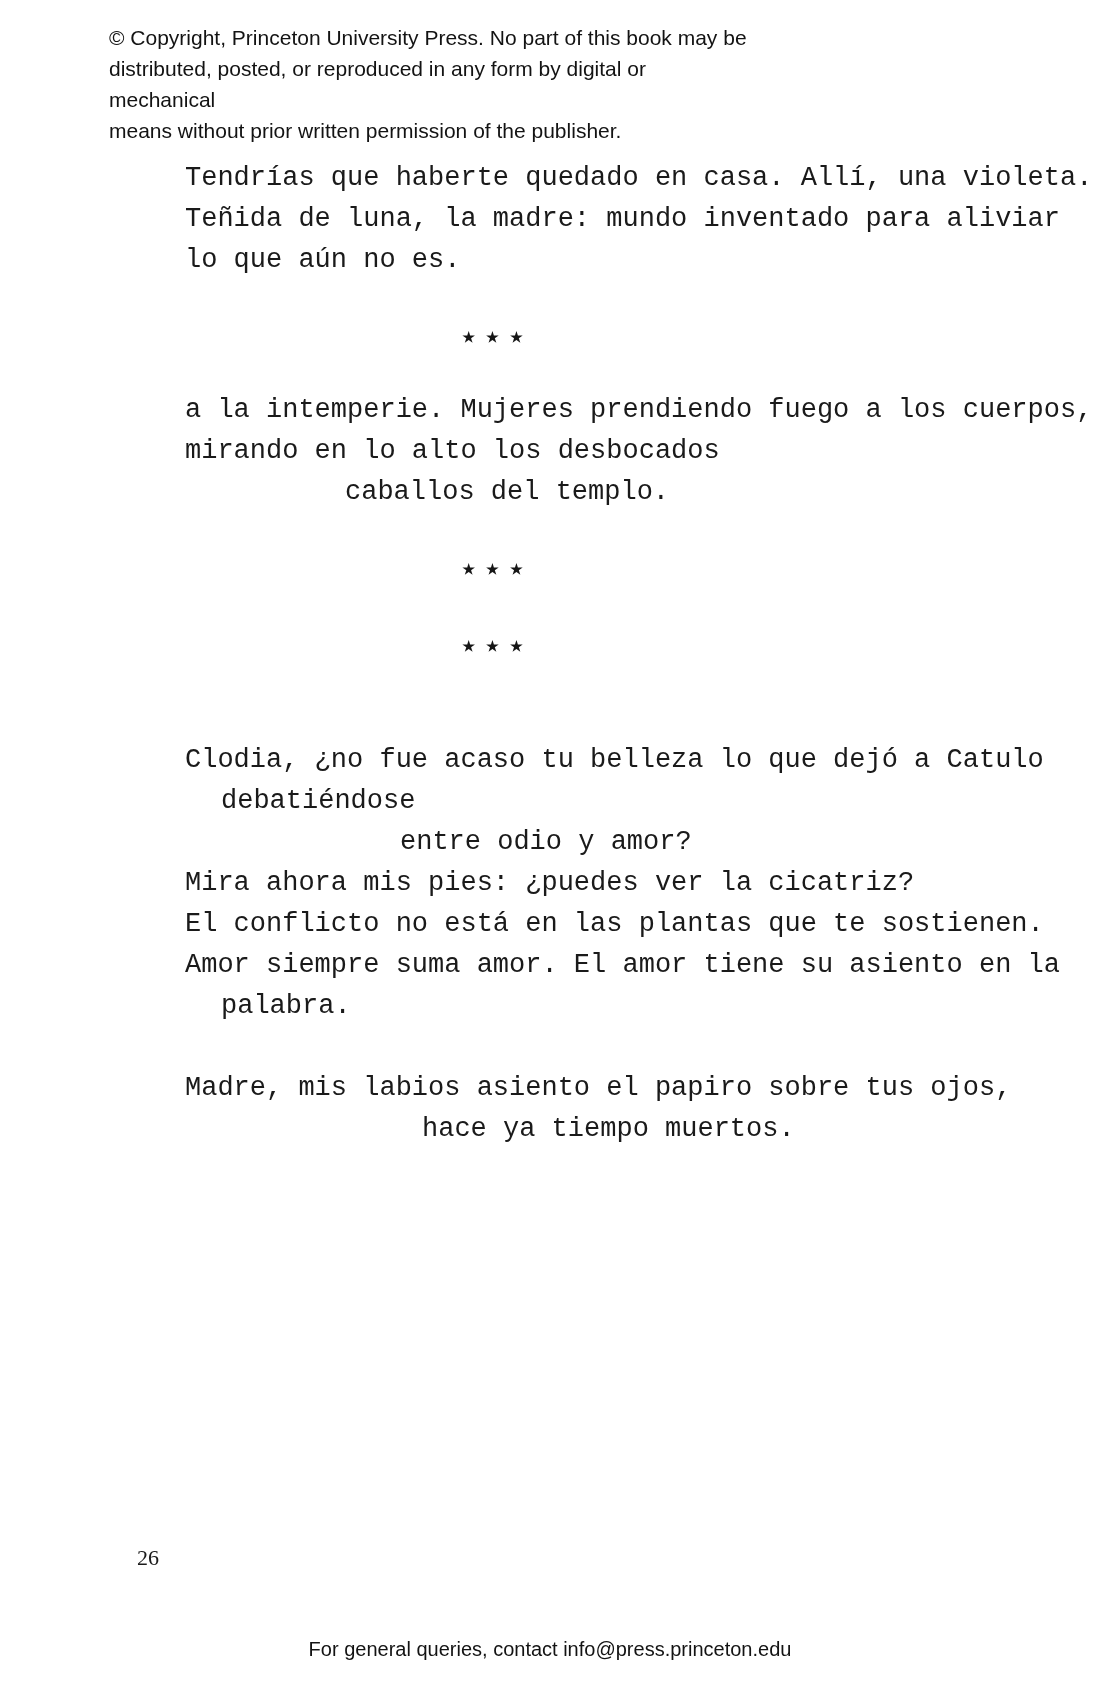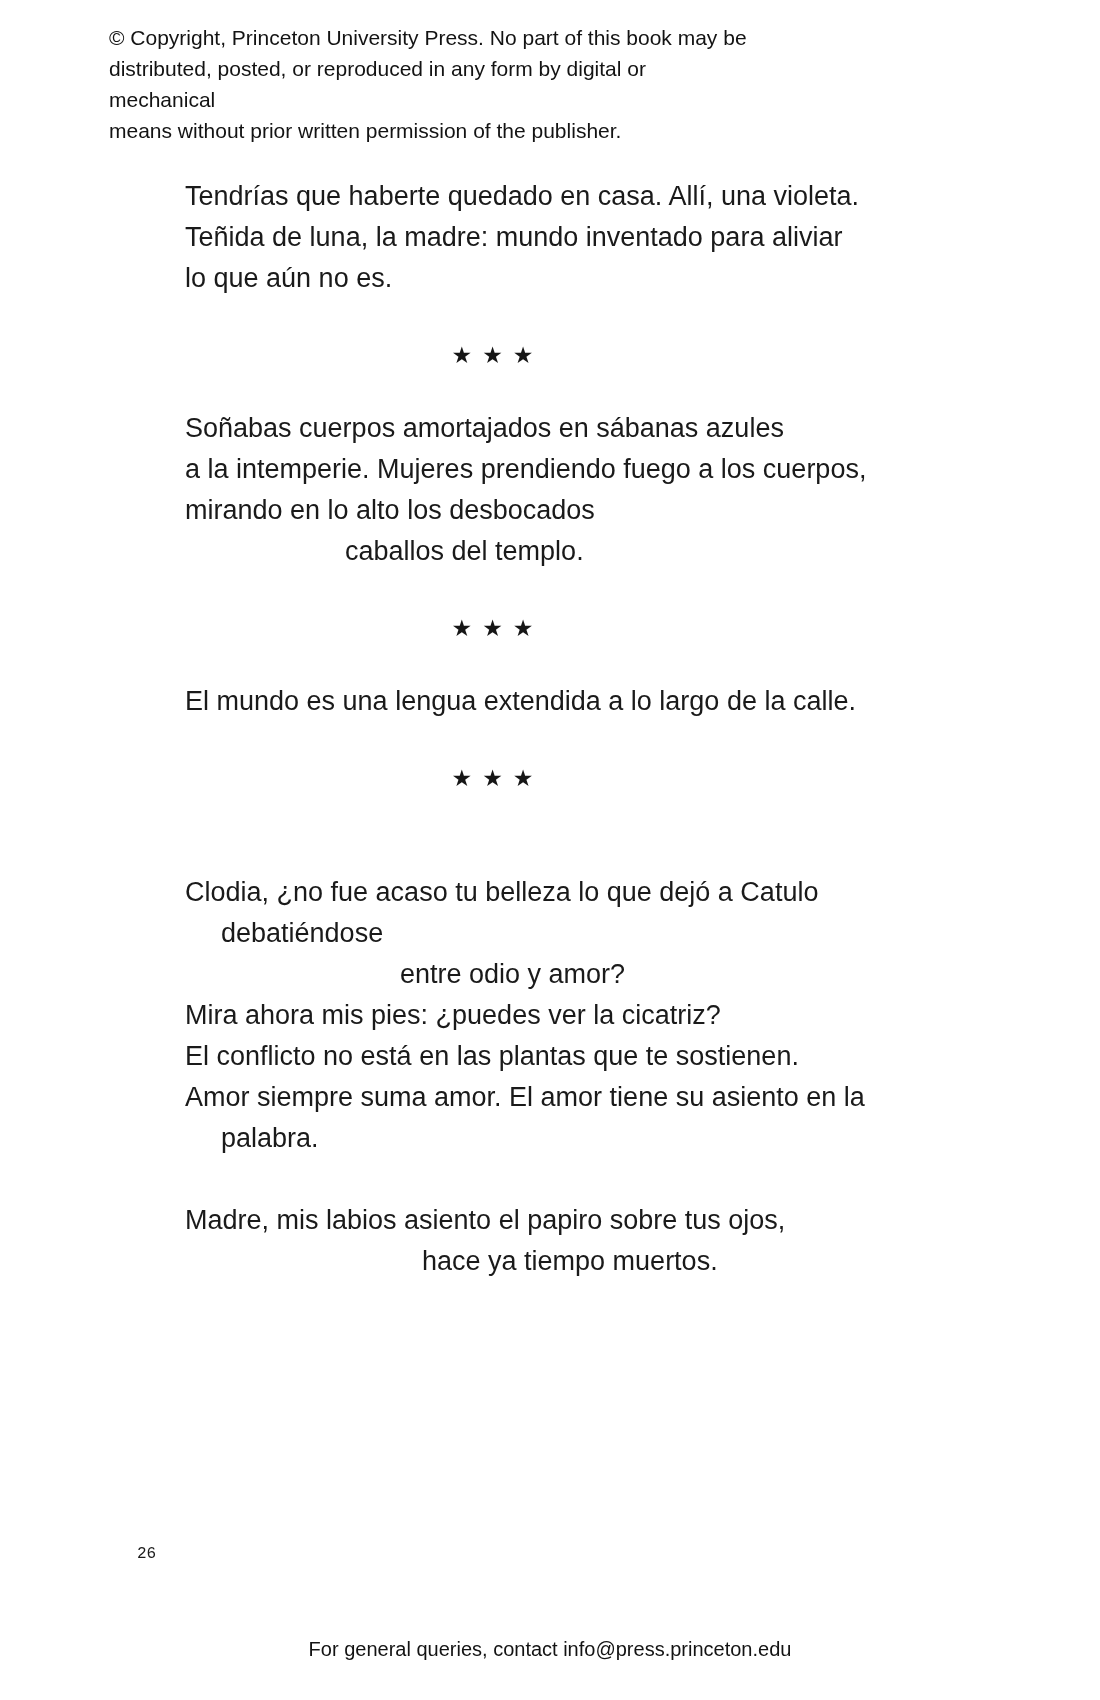--- a/index.html
+++ b/index.html
@@ -16,23 +16,23 @@
   }
   .copyright {
     margin: 22px 0 0 109px;
     width: 640px;
     font-family: "Liberation Sans", sans-serif;
     font-size: 21px;
     line-height: 31px;
     color: #131313;
   }
   .poem {
-    margin: 30px 0 0 185px;
+    margin: 12px 0 0 185px;
     width: 615px;
-    font-family: Liberation Sans, sans-serif;
+    font-family: Liberation Mono, monospace;
     font-size: 27px;
     line-height: 41px;
     color: #1a1a1a;
   }
   .poem-line {
     white-space: nowrap;
   }
   .ind-a { margin-left: 36px; }
   .ind-b { margin-left: 160px; }
   .ind-c { margin-left: 215px; }
@@ -45,22 +45,22 @@
     padding-left: 10px; 
     color: #161616;
   }
   .stanza-gap {
     height: 41px;
   }
   .page-number {
     position: absolute;
     left: 137px;
     top: 1545px;
-    font-family: Liberation Mono, monospace;
-    font-size: 16px;
+    font-family: Liberation Serif, serif;
+    font-size: 22px;
     color: #1a1a1a;
   }
   .footer {
     position: absolute;
     left: 0;
     right: 0;
     top: 1638px;
     text-align: center;
     font-family: "Liberation Sans", sans-serif;
     font-size: 20px;
@@ -80,31 +80,27 @@
 
   <div>
     <div class="poem-line">Tendrías que haberte quedado en casa. Allí, una violeta.</div>
     <div class="poem-line">Teñida de luna, la madre: mundo inventado para aliviar</div>
     <div class="poem-line">lo que aún no es.</div>
   </div>
 
   <div class="separator">★★★</div>
 
   <div>
-    <div class="poem-line">Soñabas cuerpos amortajados en sábanas azules</div>
     <div class="poem-line">a la intemperie. Mujeres prendiendo fuego a los cuerpos,</div>
     <div class="poem-line">mirando en lo alto los desbocados</div>
     <div class="poem-line ind-b">caballos del templo.</div>
   </div>
 
   <div class="separator">★★★</div>
 
-  <div>
-    <div class="poem-line">El mundo es una lengua extendida a lo largo de la calle.</div>
-  </div>
 
   <div class="separator">★★★</div>
 
 
   <div class="stanza-gap"></div>
 
   <div>
     <div class="poem-line">Clodia, ¿no fue acaso tu belleza lo que dejó a Catulo</div>
     <div class="poem-line ind-a">debatiéndose</div>
     <div class="poem-line ind-c">entre odio y amor?</div>

